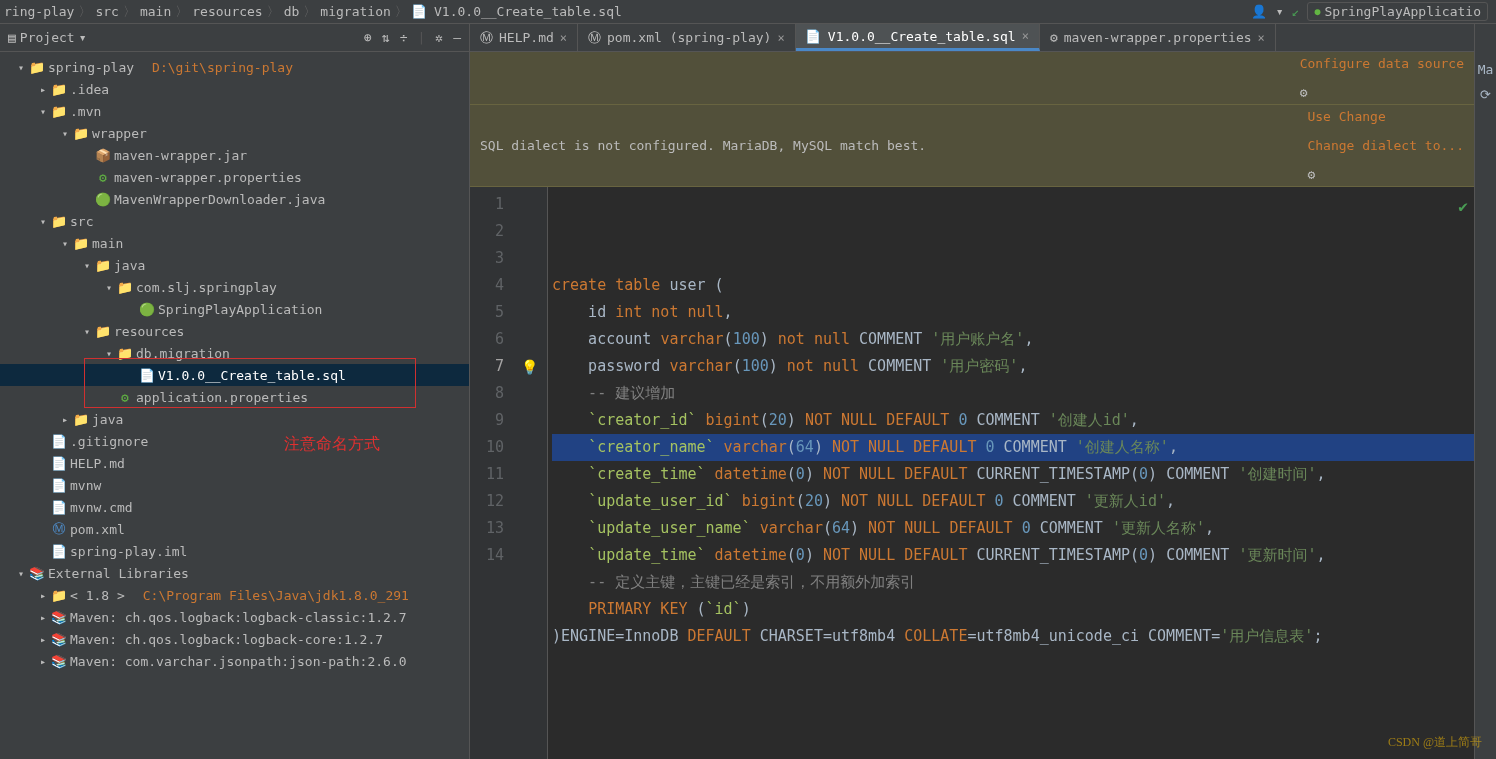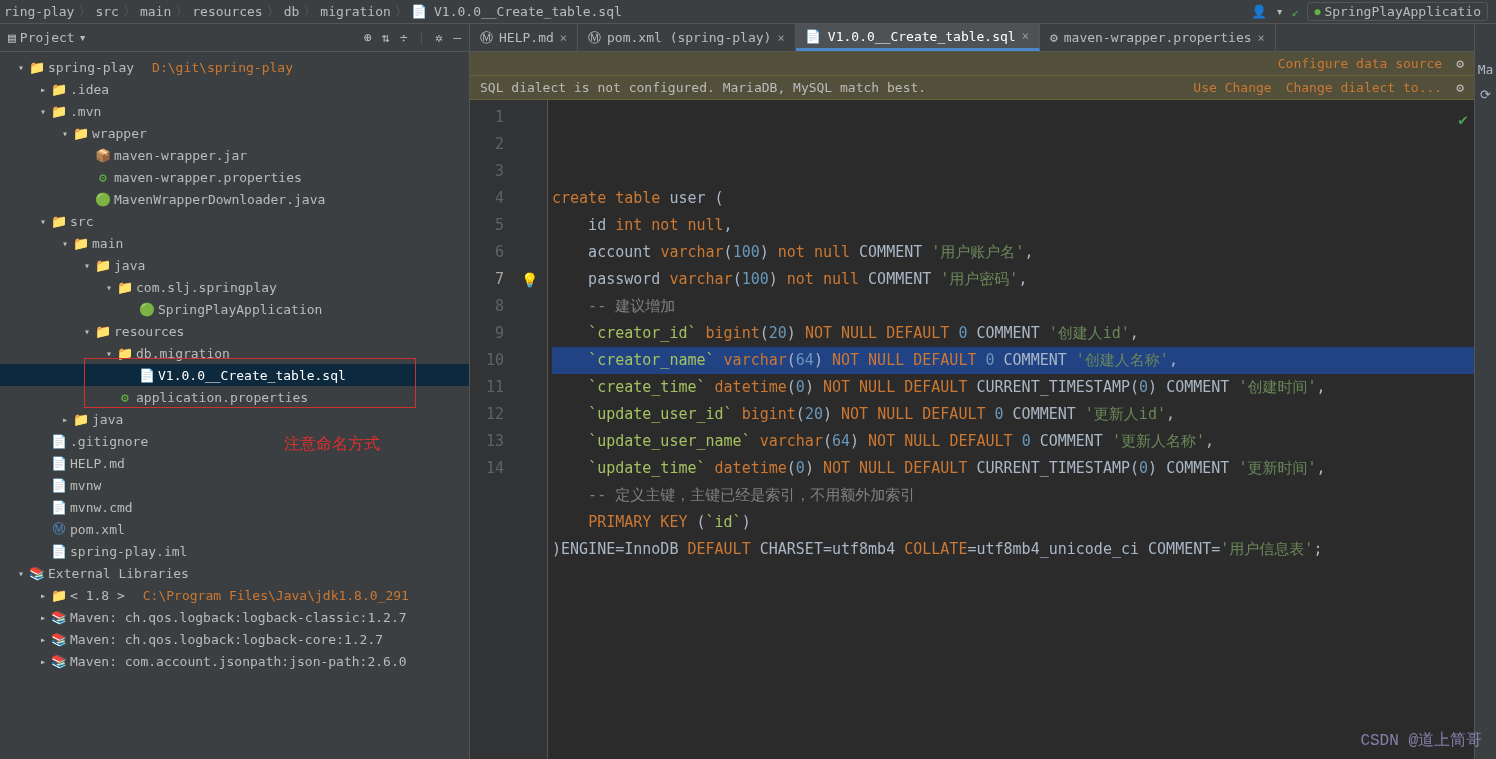--- a/index.html
+++ b/index.html
@@ -111,21 +111,21 @@
   .tab .close { color:#999; font-size:12px; }
 
   .banner {
     background:#52503a;
     border-bottom:1px solid #686440;
     color:#bbb;
     display:flex; align-items:center;
     padding:4px 10px;
     font-family: monospace;
   }
-  .banner .actions{ margin-left:auto; display:flex; gap:14px; align-items:flex-start;}
+  .banner .actions{ margin-left:auto; display:flex; gap:14px; align-items:flex-start;flex-direction:column;}
   .banner .link { color:#cc7832; cursor:pointer; }
   .banner .gear { color:#bbb; cursor:pointer; }
 
   .editor-wrap { flex:1; display:flex; overflow:auto; }
   .gutter {
     background:#313335;
     color:#606366;
     text-align:right;
     padding:4px 10px 4px 6px;
     font-family: monospace;
@@ -156,24 +156,24 @@
   .ident { color:#a9b7c6; }
   .num { color:#6897bb; }
   .str { color:#6a8759; }
   .cmt { color:#808080; }
   .bq  { color:#a5c261;}
   .punct{ color:#a9b7c6; }
 
   .watermark {
     position:absolute;
     right:14px; bottom:8px;
-    color:#c4b5fd;
-    font-size:16px;
+    color:#eab308;
+    font-size:12px;
     opacity:.6;
-    font-family: Liberation Mono, monospace;
+    font-family: Liberation Serif, serif;
   }
 
   .right-stripe {
     width:22px;
     background:#3c3f41;
     border-left:1px solid #555;
     display:flex; flex-direction:column; align-items:center;
     padding-top:6px;
     gap:10px;
   }
@@ -387,21 +387,21 @@
         <div class="tree-item">
           <span class="indent" style="width: 36px;"></span>
           <span class="caret ">▸</span>
           <span class="ticon lib">📚</span>
           <span class="label">Maven: ch.qos.logback:logback-core:1.2.7</span>
         </div>
         <div class="tree-item">
           <span class="indent" style="width: 36px;"></span>
           <span class="caret ">▸</span>
           <span class="ticon lib">📚</span>
-          <span class="label">Maven: com.account.jsonpath:json-path:2.6.0</span>
+          <span class="label">Maven: com.varchar.jsonpath:json-path:2.6.0</span>
         </div>
       </div>
 
     <div class="highlight-box" style="left:84px; top:334px; width:332px; height:50px;"></div>
     <div class="tree-note" style="left:284px; top:410px;">注意命名方式</div>
   </div>
 
   <div class="right">
     <div class="tabs" id="tabs">
         <div class="tab">

